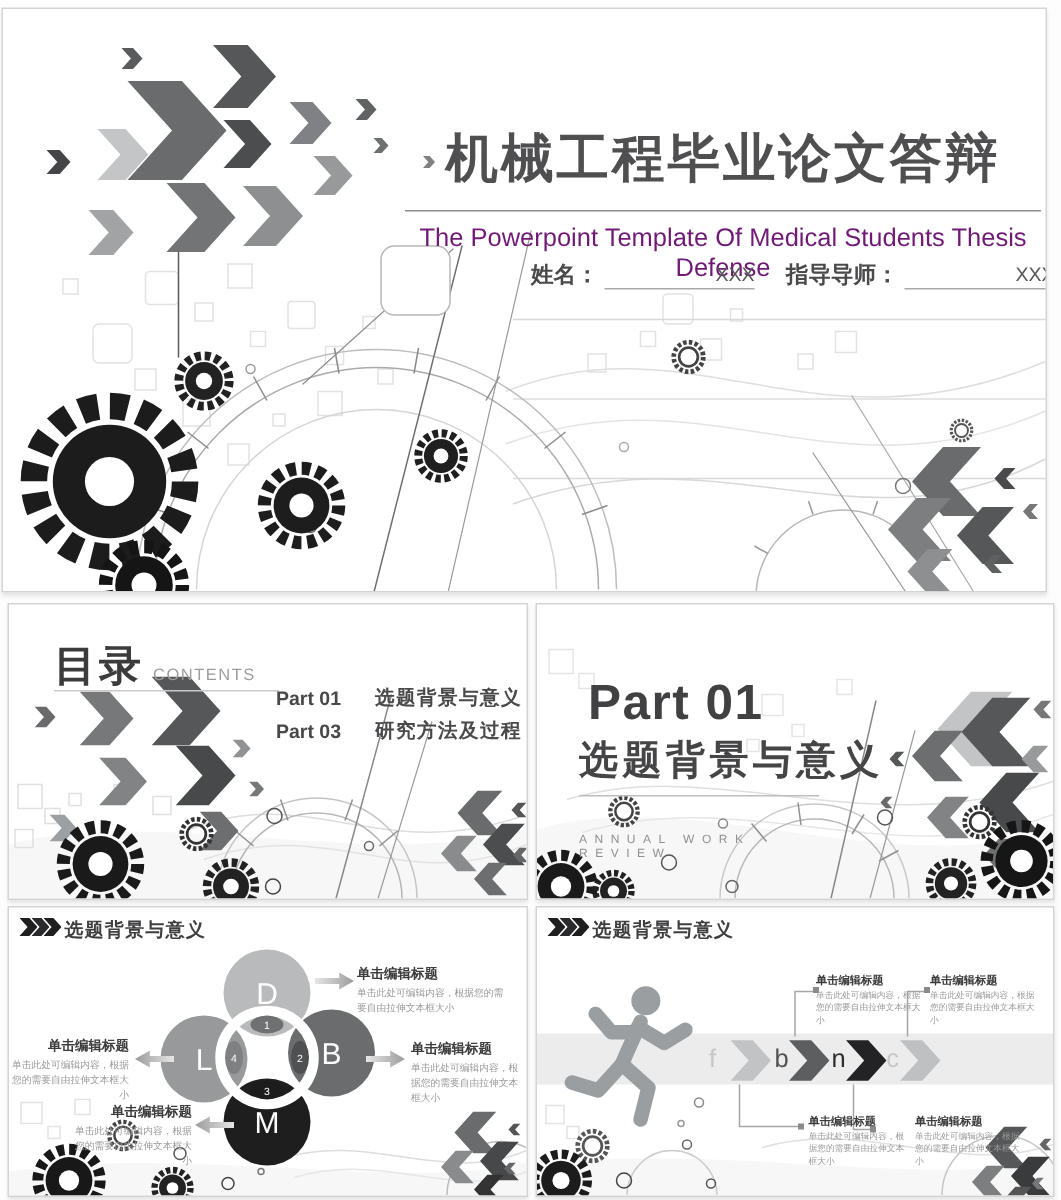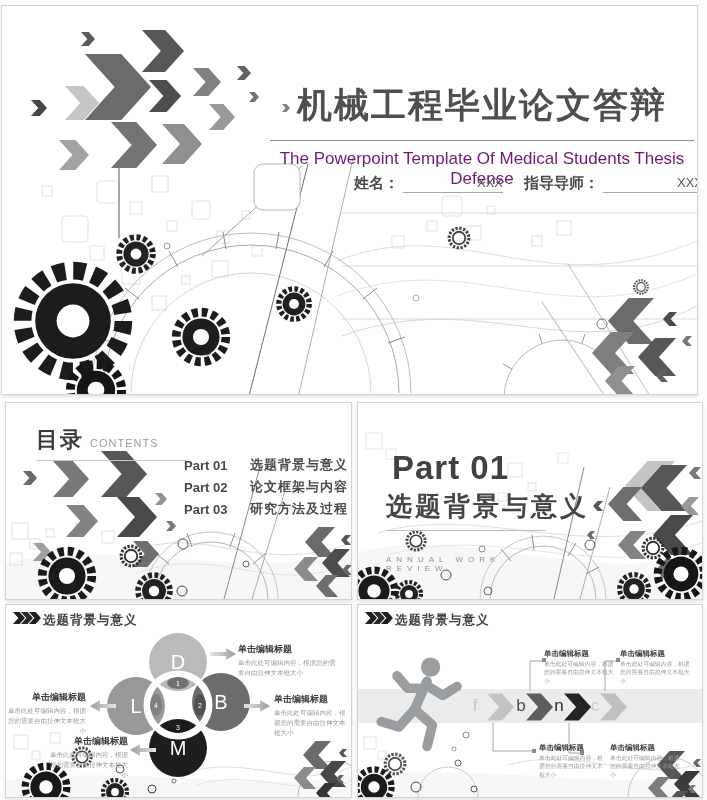--- a/index.html
+++ b/index.html
@@ -17,21 +17,21 @@
   .title-block{position:absolute;left:268px;top:76px;width:424px;text-align:center;}
   .main-title{font-size:35px;font-weight:bold;color:#4f4f51;letter-spacing:2px;padding-bottom:11px;border-bottom:1px solid #8c8c8c;}
   .sub-title{margin-top:8px;font-size:17px;color:#701a75;}
   .fields{position:absolute;left:352px;top:168px;display:flex;align-items:flex-end;font-size:15px;white-space:nowrap;}
   .flabel{font-weight:bold;color:#4a4a4c;}
   .flabel.adv{margin-left:21px;}
   .fvalue{display:inline-block;width:100px;text-align:right;border-bottom:1px solid #a9a9a9;color:#58585a;font-size:13px;padding:0 0 2px 0;margin-left:4px;}
 
   
   .toc-head{position:absolute;left:30px;top:22px;display:flex;align-items:baseline;}
-  .toc-title{font-size:22px;font-weight:bold;color:#3b3b3d;letter-spacing:2px;}
+  .toc-title{font-size:28px;font-weight:bold;color:#3b3b3d;letter-spacing:2px;}
   .toc-sub{font-size:11px;color:#9c9c9e;margin-left:6px;letter-spacing:1px;}
   .toc-rule{position:absolute;left:30px;top:57px;width:150px;border-top:1px solid #c9c9c9;}
   .toc-items{position:absolute;left:178px;top:51px;}
   .toc-row{display:flex;height:22px;align-items:center;}
   .toc-part{width:54px;font-size:13px;font-weight:bold;color:#48484a;}
   .toc-label{font-size:13px;font-weight:bold;color:#4a4a4c;margin-left:12px;letter-spacing:1px;}
 
   
   .part-block{position:absolute;left:28px;top:46px;}
   .part-num{font-size:33px;font-weight:bold;color:#414143;letter-spacing:1px;margin-left:6px;}
@@ -295,24 +295,20 @@
       <span class="toc-title">目录</span>
       <span class="toc-sub">CONTENTS</span>
     </div>
     <div class="toc-rule"></div>
     <div class="toc-items">
       <div class="toc-row">
         <span class="toc-part">Part 01</span>
         <span class="toc-label">选题背景与意义</span>
       </div>
       <div class="toc-row">
-        <span class="toc-part">Part 02</span>
-        <span class="toc-label">论文框架与内容</span>
-      </div>
-      <div class="toc-row">
         <span class="toc-part">Part 03</span>
         <span class="toc-label">研究方法及过程</span>
       </div>
     </div>
   </section>
 
   <section class="slide s3">
     <svg class="deco" width="344" height="196" viewBox="0 0 344 196">
       <path d="M0,150 C100,120 240,185 344,150 L344,196 L0,196 Z" fill="#f2f2f2" opacity="0.6"></path>
       <g stroke="#e5e5e5" fill="none">

